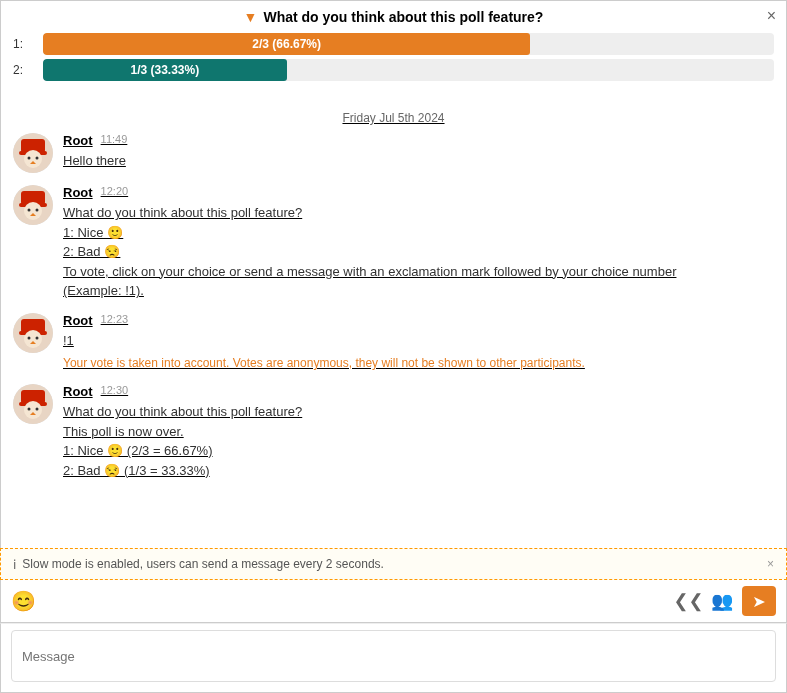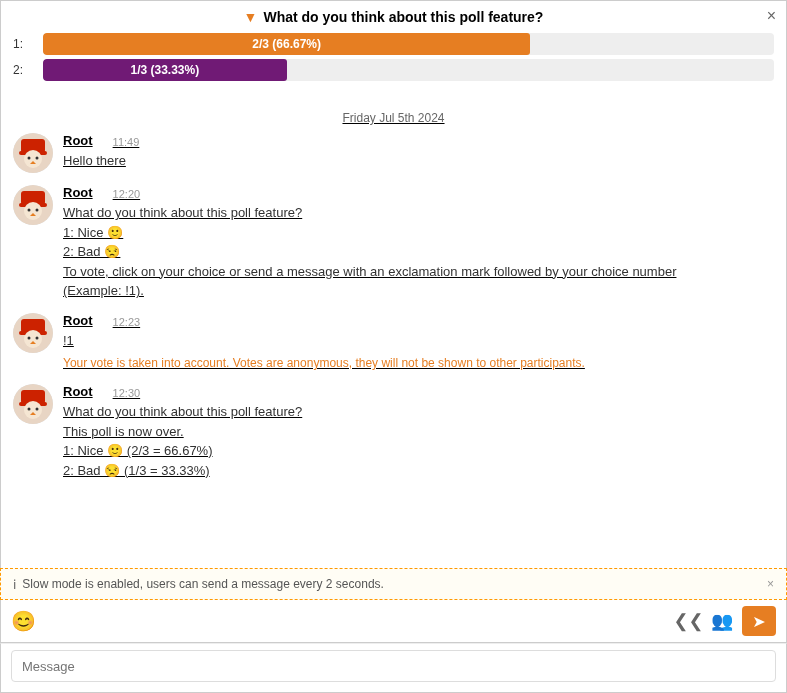--- a/index.html
+++ b/index.html
@@ -66,21 +66,21 @@
       height: 100%;
       display: flex;
       align-items: center;
       justify-content: center;
       color: #fff;
       font-size: 12px;
       font-weight: bold;
       border-radius: 3px;
     }
     .poll-bar.orange { background: #e67e22; }
-    .poll-bar.dark-orange { background: #701a75; }
+    .poll-bar.dark-orange { background: #0f766e; }
     .poll-ends {
       text-align: right;
       font-size: 11px;
       color: #666;
       margin-top: 4px;
     }
 
     
     .chat-area {
       flex: 1;
@@ -116,22 +116,22 @@
     }
     .avatar svg {
       width: 40px;
       height: 40px;
     }
     .message-content {
       flex: 1;
     }
     .message-header {
       display: flex;
-      align-items: flex-end;
-      gap: 20px;
+      align-items: flex-start;
+      gap: 8px;
       margin-bottom: 3px;
     }
     .username {
       font-weight: bold;
       color: #000;
       font-size: 13px;
     }
     .timestamp {
       font-size: 11px;
       color: #999;
@@ -217,21 +217,21 @@
 
     
     .message-input-row {
       padding: 6px 10px 10px 10px;
       border: 1px solid #ccc;
       border-top: 1px solid #eee;
       background: #fff;
     }
     .message-input {
       width: 100%;
-      height: 32px;
+      height: 52px;
       border: 1px solid #ddd;
       border-radius: 4px;
       padding: 6px 10px;
       font-size: 13px;
       color: #999;
       outline: none;
       resize: none;
     }
   </style>
 </head>

